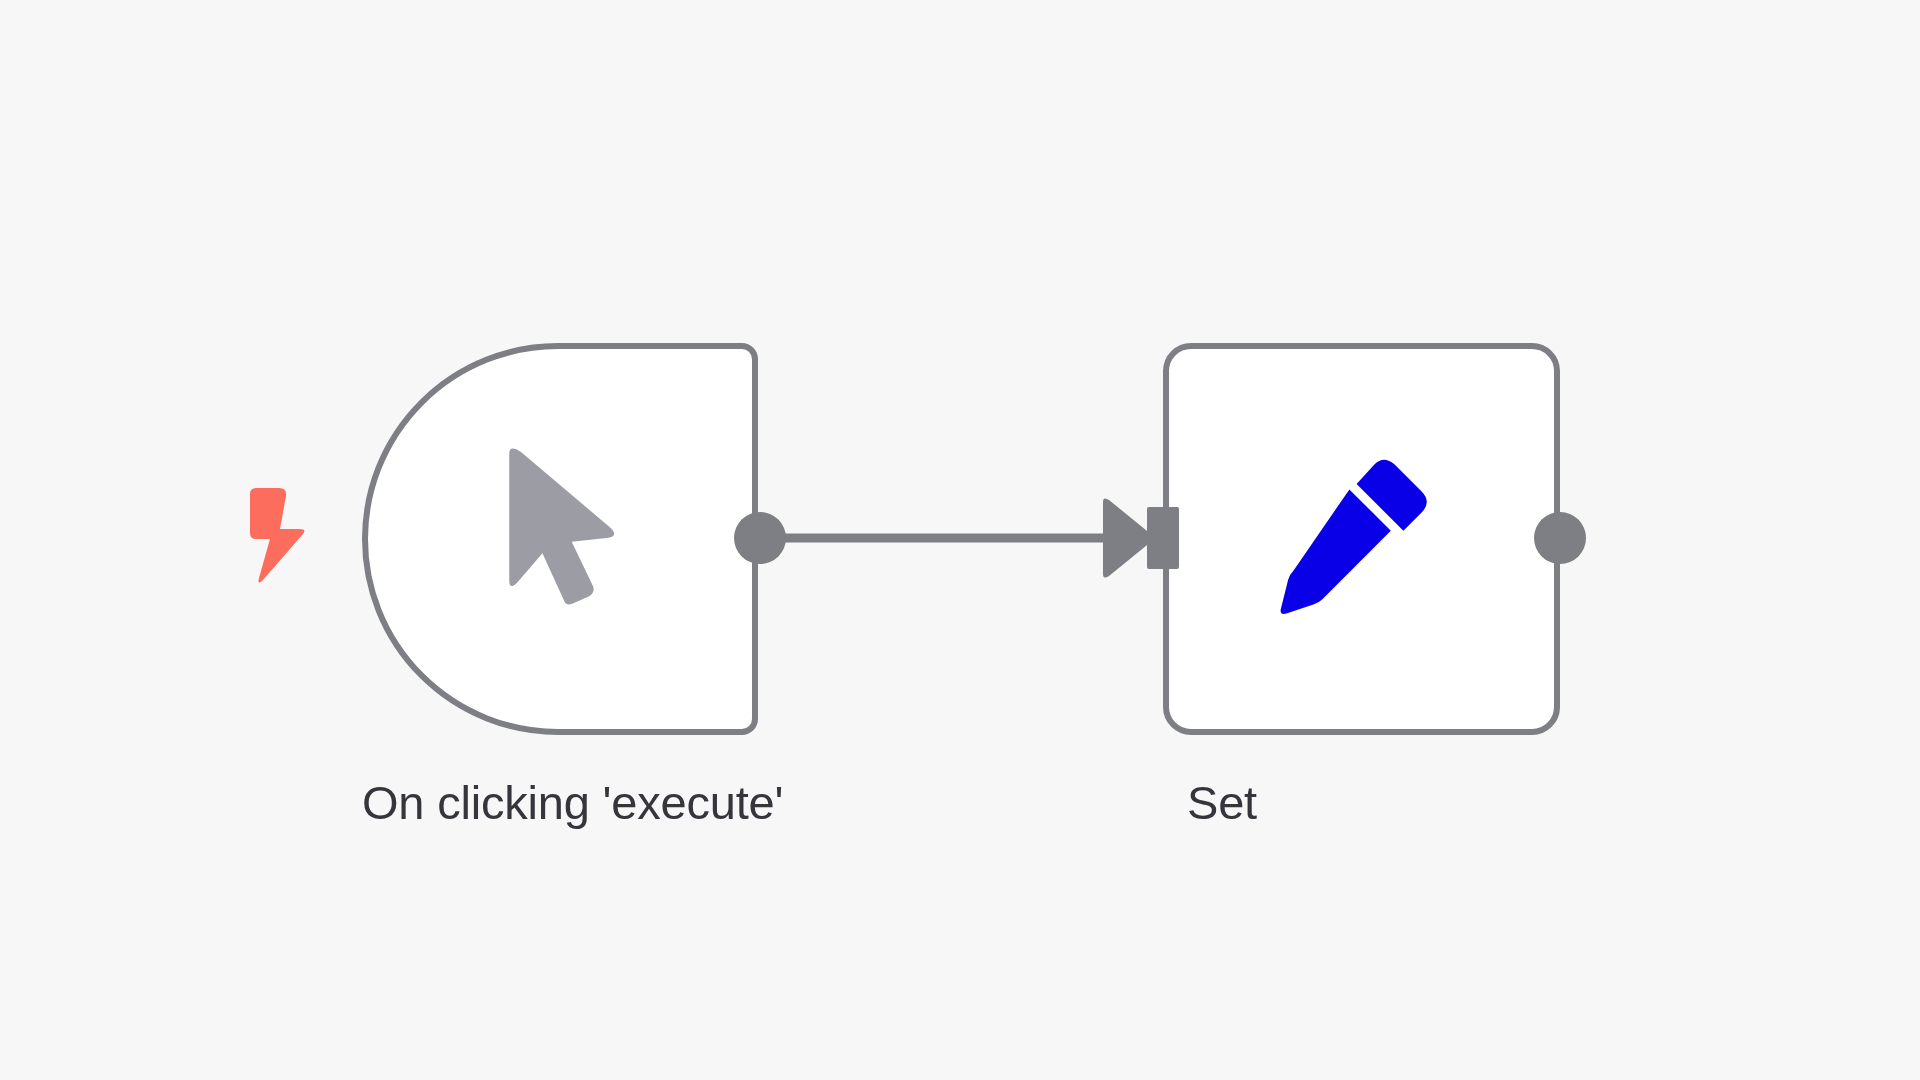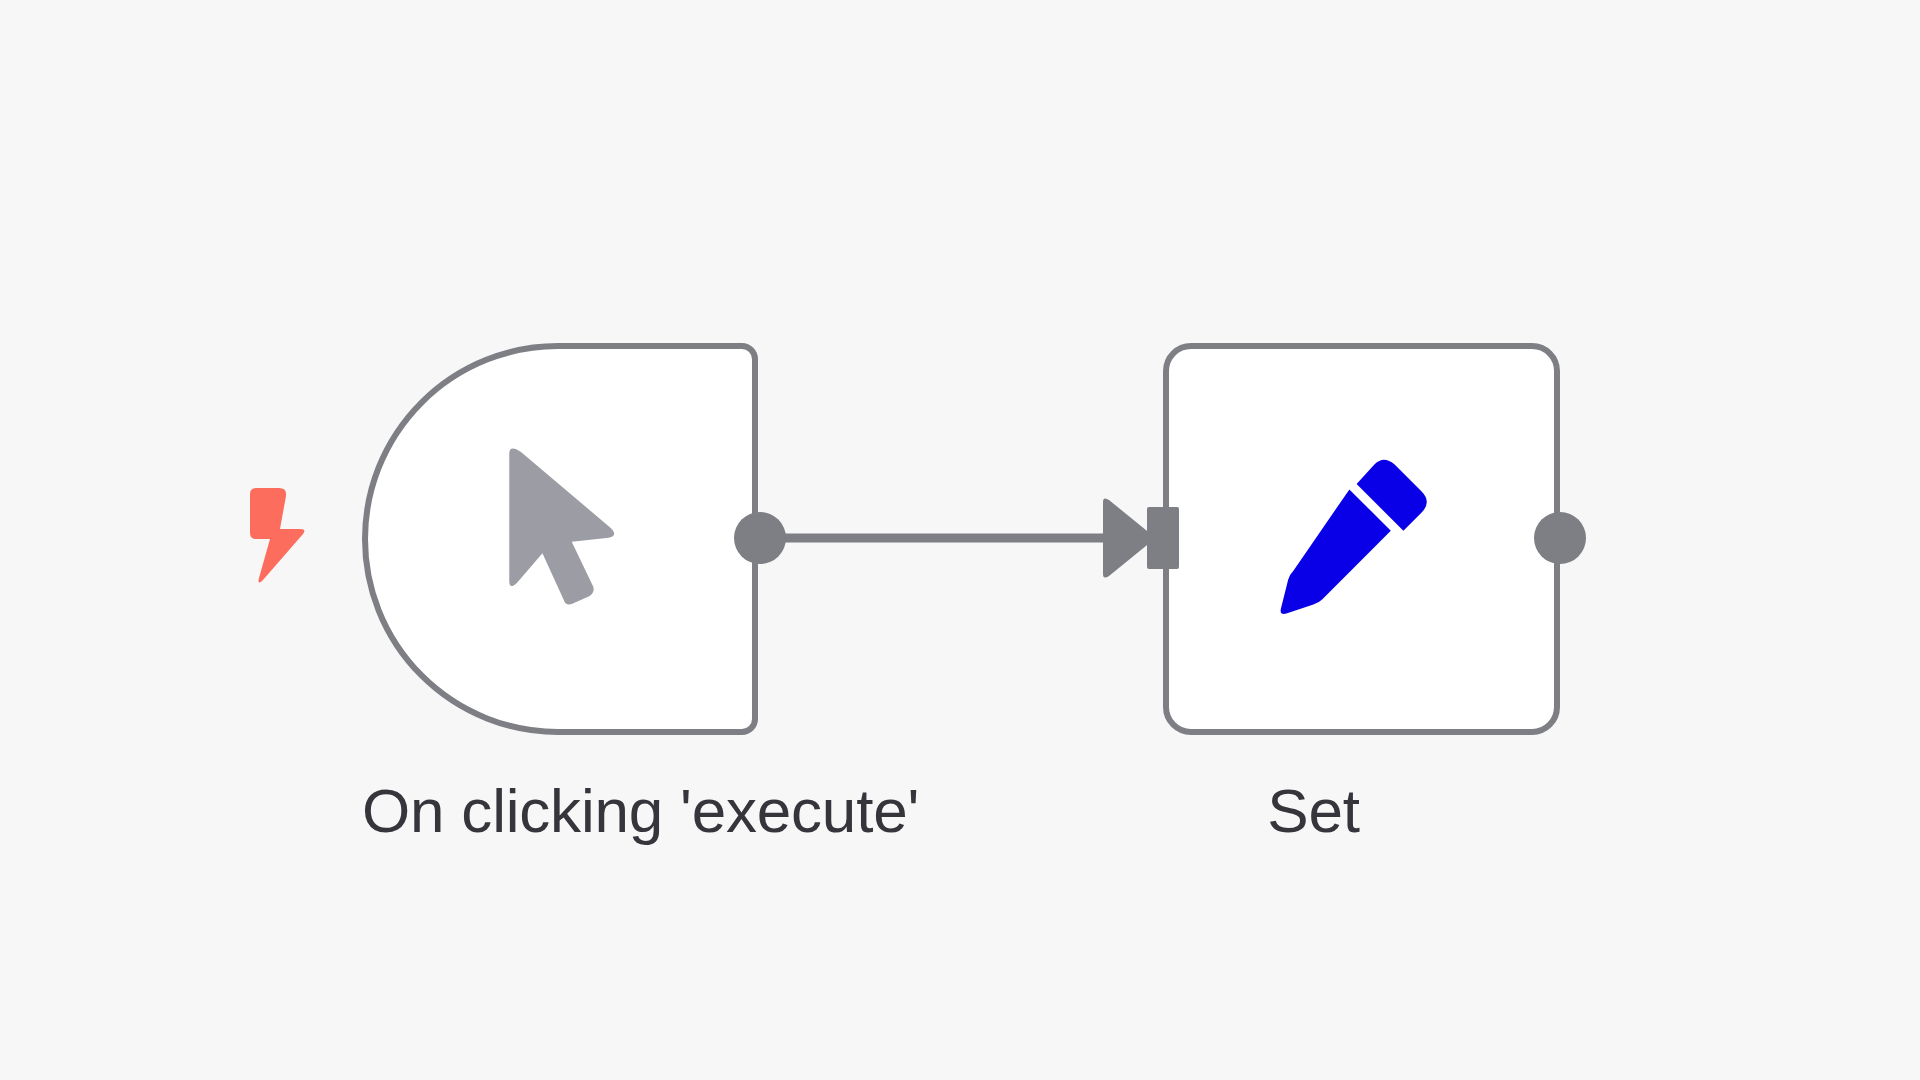--- a/index.html
+++ b/index.html
@@ -107,33 +107,33 @@
     height: 62px;
     background: #7d7f85;
     border-radius: 2px;
   }
   #set-input-rect { left: 1147px; top: 507px; }
 
   
   .node-label {
     position: absolute;
     color: #35353b;
-    font-size: 62px;
+    font-size: 47px;
     font-weight: 400;
     letter-spacing: -0.2px;
     white-space: nowrap;
-    text-align: center;
+    text-align: left;
   }
   #label-trigger {
     left: 362px;
     width: 396px;
     top: 775px;
   }
   #label-set {
-    left: 1115px;
+    left: 1187px;
     width: 397px;
     top: 775px;
   }
 </style>
 </head>
 <body style="background: rgb(247, 247, 248);">
 
 <div id="canvas" style="background: rgb(247, 247, 248);">
 
   <svg id="edge-layer" viewBox="0 0 1920 1080" width="1920" height="1080">

